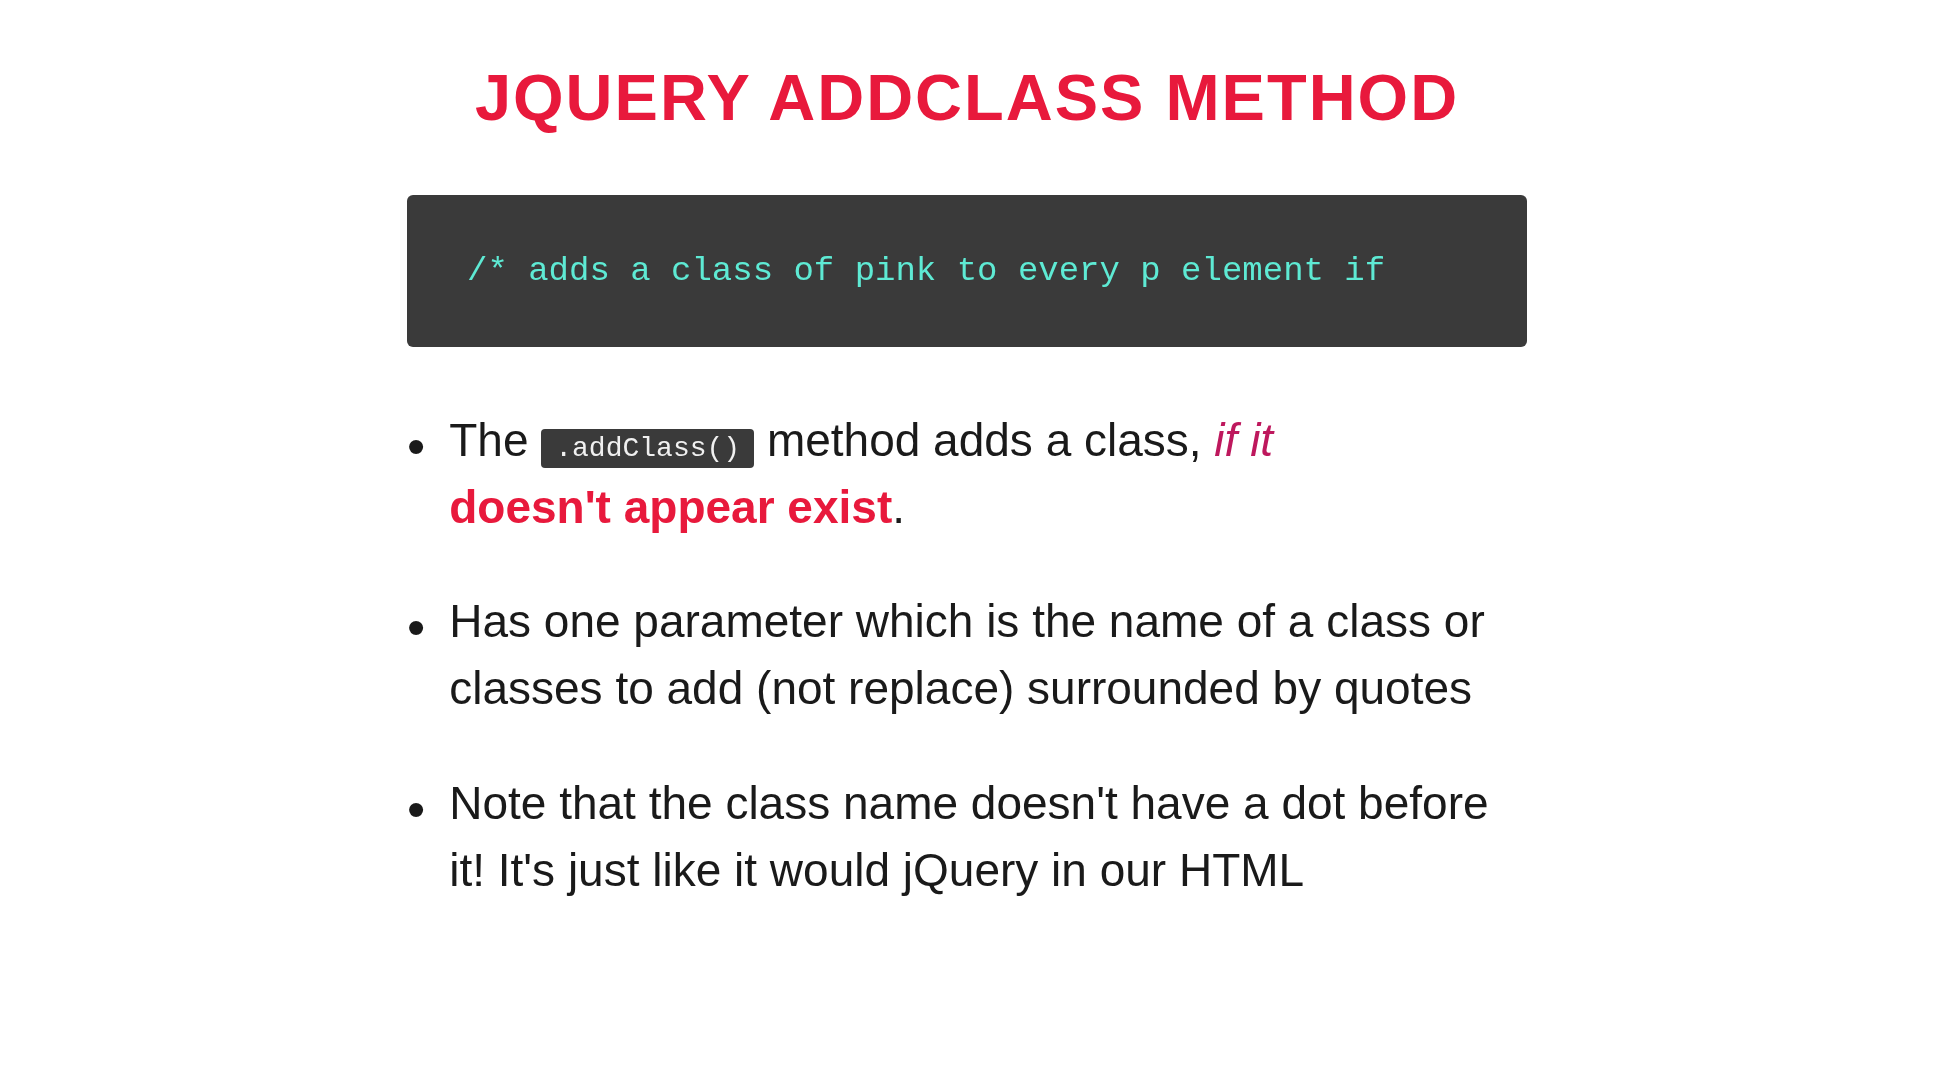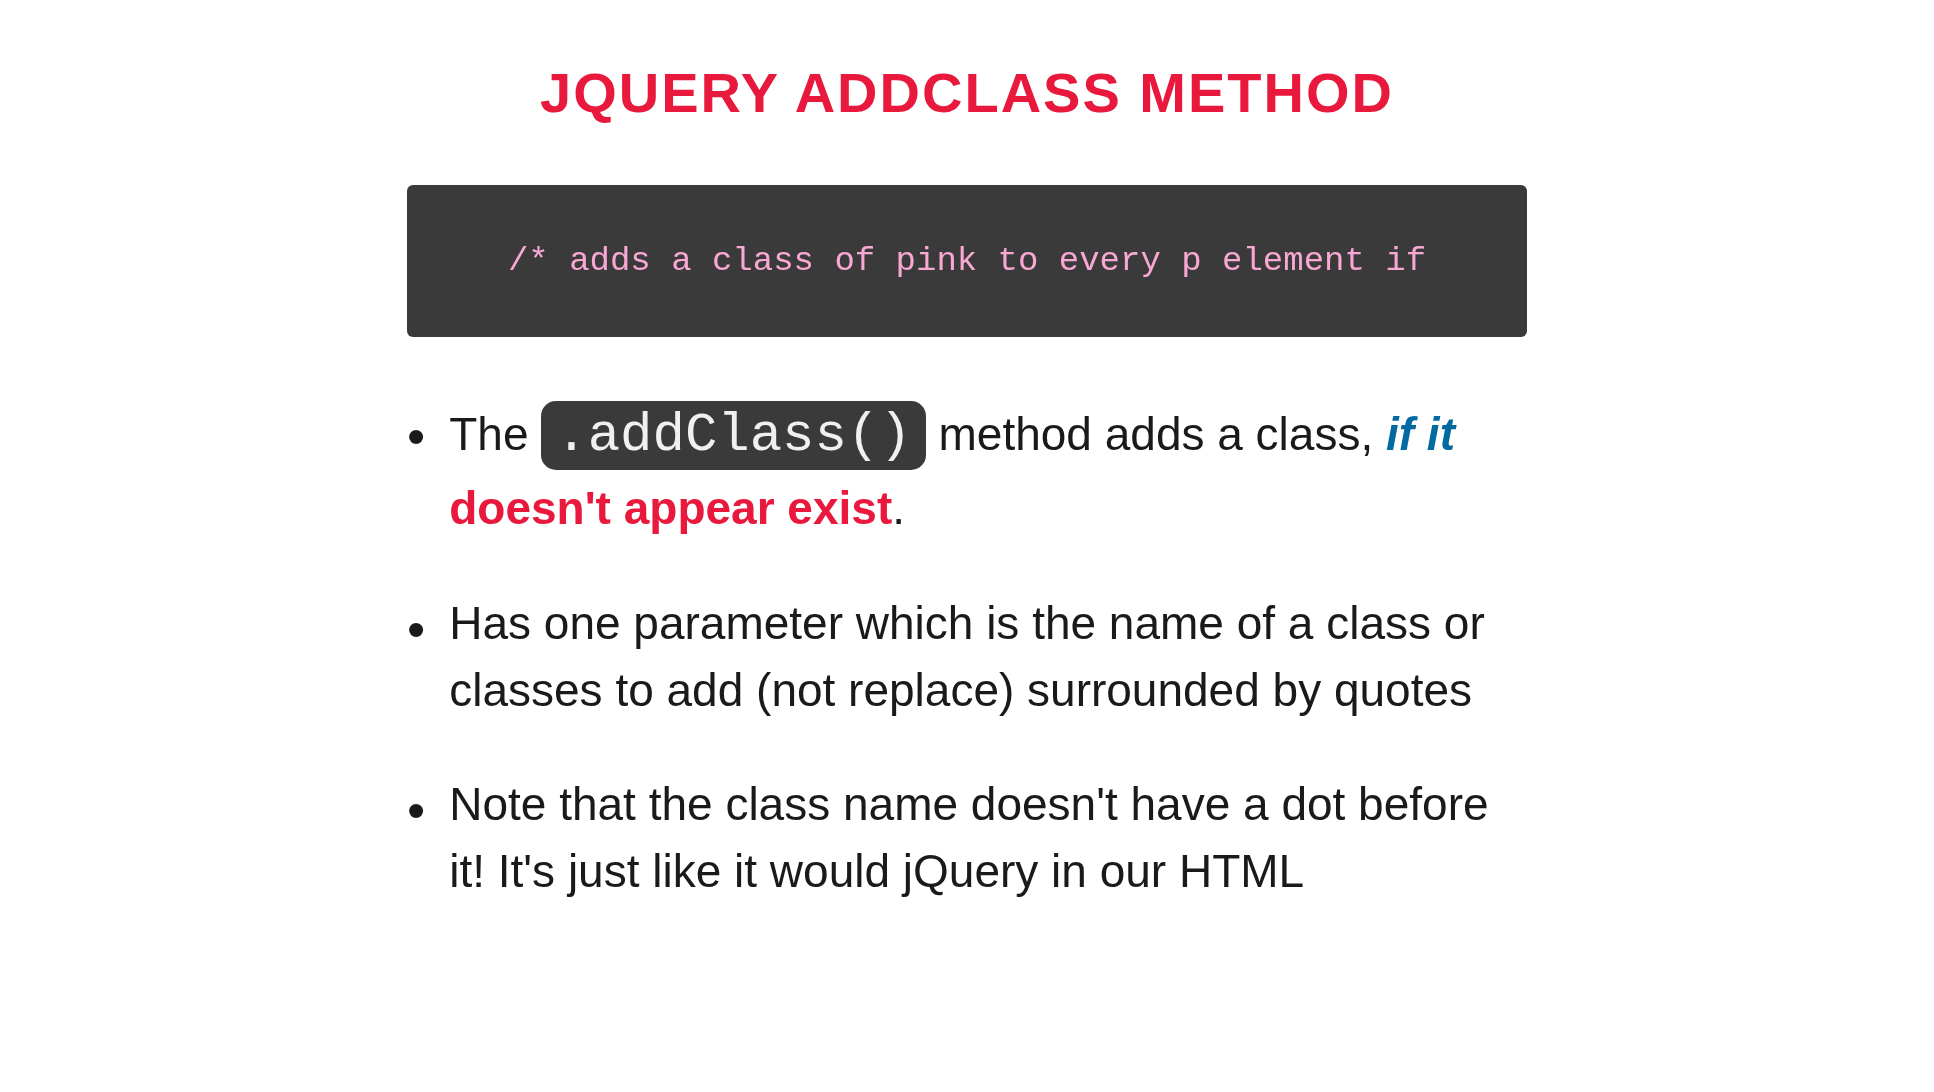--- a/index.html
+++ b/index.html
@@ -13,21 +13,21 @@
       font-family: Arial, Helvetica, sans-serif;
       width: 1934px;
       min-height: 1092px;
       display: flex;
       flex-direction: column;
       align-items: center;
       padding: 60px 180px;
     }
 
     .page-title {
-      font-size: 56px;
+      font-size: 65px;
       font-weight: 900;
       color: #e8193c;
       text-transform: uppercase;
       letter-spacing: 2px;
       margin-bottom: 60px;
       font-family: Arial Black, Arial, sans-serif;
       text-align: center;
     }
 
     .code-block {
@@ -35,22 +35,21 @@
       border-radius: 6px;
       padding: 48px 60px;
       width: 1120px;
       margin-bottom: 60px;
       font-family: 'Courier New', Courier, monospace;
       font-size: 34px;
       line-height: 1.65;
     }
 
     .code-comment {
-      color: #f9a8d4;
-      text-align: center;
+      color: #5eead4;
     }
 
     .code-main {
       color: #f0f0f0;
       margin-top: 28px;
     }
 
     .code-selector {
       color: #f0f0f0;
     }
@@ -83,28 +82,28 @@
     }
 
     .bullet-text {
       flex: 1;
     }
 
     .code-inline {
       background: #3a3a3a;
       color: #f0f0f0;
       font-family: 'Courier New', Courier, monospace;
-      font-size: 54px;
+      font-size: 28px;
       padding: 4px 14px;
-      border-radius: 15px;
+      border-radius: 4px;
     }
 
     .highlight-red {
-      color: #0369a1;
-      font-weight: 700;
+      color: #be185d;
+      font-weight: 400;
       font-style: italic;
     }
 
     .highlight-red-bold {
       color: #e8193c;
       font-weight: 900;
     }
   </style>
 </head>
 <body>

